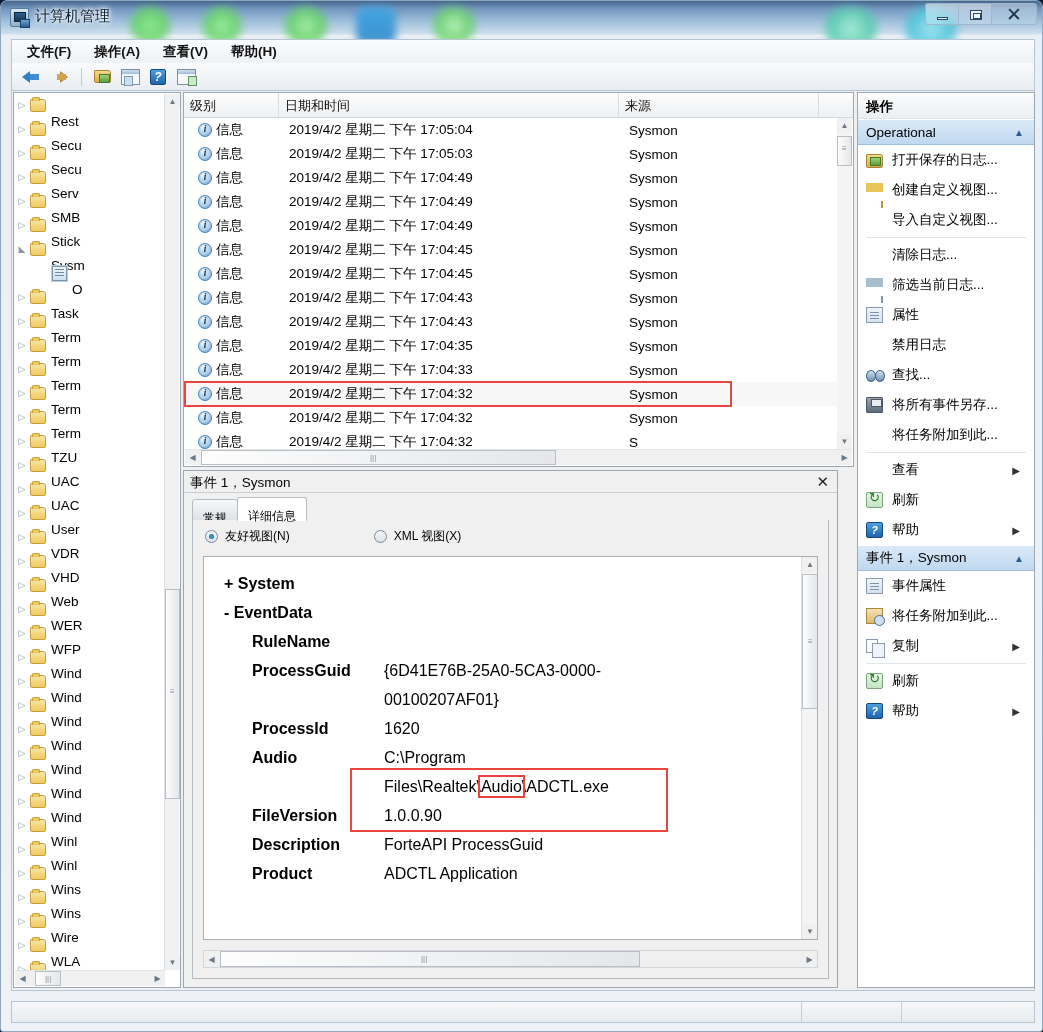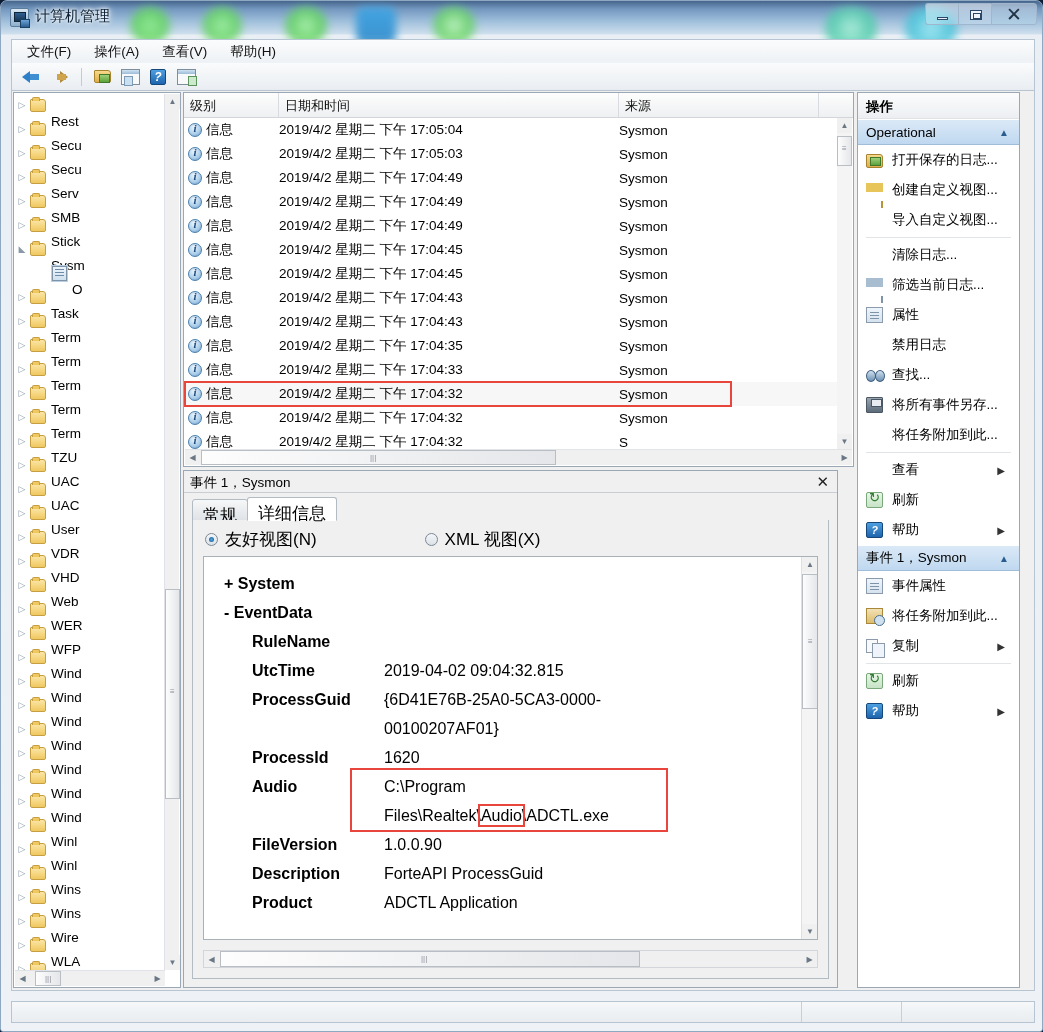--- a/index.html
+++ b/index.html
@@ -61,21 +61,21 @@
   .wbtn .cx{ position:absolute; left:0; top:0; right:0; bottom:0; color:#234; font-size:19px;
              display:flex; align-items:center; justify-content:center; }
 
   
   #menubar {
     position:absolute; left:10px; top:38px; width:1024px; height:24px;
     display:flex; align-items:center; gap:5px; padding-left:6px;
     background:linear-gradient(#fbfcfd,#eef1f5);
     border:1px solid #b7c4d2; border-bottom:none;
   }
-  .menu-item { padding:8px 9px; font-size:13.5px; color:#111; cursor:default; }
+  .menu-item { padding:8px 9px; font-size:13.5px; color:#111; cursor:default;font-weight:bold; }
 
   
   #toolbar {
     position:absolute; left:10px; top:62px; width:1024px; height:28px;
     background:linear-gradient(#fafbfc,#e9edf2);
     border:1px solid #b7c4d2; border-top:none;
     display:flex; align-items:center; padding-left:8px; gap:4px;
   }
   .tbtn { width:24px; height:22px; position:relative; display:inline-block; }
   .tsep { width:1px; height:18px; background:#c2ccd7; margin:0 5px; }
@@ -152,21 +152,21 @@
 
   #eventlist {
     position:absolute; left:0; top:0; width:671px; height:375px;
     background:#fff; border:1px solid #9aa7b4;
   }
   #el-header { position:absolute; left:0; top:0; right:0; height:25px;
     background:linear-gradient(#fdfdfd,#eef0f2); border-bottom:1px solid #d2d6da; display:flex; }
   .colh { position:relative; font-size:13px; padding:4px 0 0 6px; color:#111;
           border-right:1px solid #d8dce0; height:24px; }
   #el-rows { position:absolute; left:0; top:25px; right:16px; bottom:17px; overflow:hidden; }
-  .erow { height:24px; display:flex; align-items:center; font-size:13.5px; position:relative; }
+  .erow { height:24px; display:flex; align-items:center; font-size:13.5px; position:relative;padding-left:10px; }
   .erow.alt { background:#f7f7f7; }
   .erow .c-level { width:95px; display:flex; align-items:center; padding-left:4px; }
   .erow .c-date { width:340px; }
   .erow .c-src  { width:200px; }
   .infoicon { width:14px;height:14px; border-radius:50%; margin-right:4px; flex:0 0 14px;
     background:radial-gradient(circle at 40% 30%, #eaf4fc, #a9cbe8 60%, #5a93c6 100%);
     border:1px solid #4a7fae; position:relative; }
   .infoicon:after{ content:"i"; position:absolute; left:0;right:0;top:-2px; text-align:center;
     font-size:11px; font-style:italic; font-weight:bold; color:#1c4d7c; font-family:"Liberation Serif",serif;}
   .redbox { position:absolute; border:2px solid #e8453c; pointer-events:none; }
@@ -174,45 +174,45 @@
   #el-vscroll { position:absolute; right:1px; top:25px; width:15px; bottom:17px; background:#f4f4f4; }
   #el-hscroll { position:absolute; left:1px; bottom:1px; right:1px; height:16px; background:#f0f0f0; border-top:1px solid #e2e5e8; }
 
   
   #detailbox { position:absolute; left:0; top:378px; width:655px; height:518px; background:#f0f0f0;
                border:1px solid #9aa7b4; }
   #db-title { position:absolute; left:0; top:0; right:0; height:22px; background:#f0f0f0;
               border-bottom:1px solid #c9ced4; font-size:13.5px; padding:3px 0 0 6px; }
   #db-close { position:absolute; right:8px; top:2px; font-size:15px; font-weight:bold; color:#222; cursor:pointer; }
   #db-tabs { position:absolute; left:8px; top:26px; height:24px; display:flex; align-items:flex-end; }
-  .tab { height:22px; padding:4px 10px 0 10px; font-size:17px; border:1px solid #b2bac2;
+  .tab { height:22px; padding:10px 10px 0 10px; font-size:12px; border:1px solid #b2bac2;
          background:linear-gradient(#f6f7f8,#dfe3e7); border-radius:3px 3px 0 0; margin-right:-1px; }
   .tab.active { height:24px; background:#fff; border-bottom:1px solid #fff; z-index:2; }
   #db-body { position:absolute; left:8px; top:49px; right:8px; bottom:8px; background:#f0f0f0;
              border:1px solid #b2bac2; border-top:none; }
-  #radios { position:absolute; left:12px; top:8px; display:flex; gap:108px; font-size:17px; }
+  #radios { position:absolute; left:12px; top:8px; display:flex; gap:84px; font-size:12px; }
   .radio { display:flex; align-items:center; gap:7px; }
   .rdot { width:13px;height:13px;border-radius:50%; border:1px solid #7d8893;
           background:linear-gradient(#f3f6f9,#dbe2e8); position:relative; }
   .rdot.on:after{ content:""; position:absolute; left:3px; top:3px; width:5px;height:5px;border-radius:50%;
           background:radial-gradient(circle,#4da3e0,#14598f); }
   #xmlpane { position:absolute; left:10px; top:36px; right:10px; bottom:38px;
              background:#fff; border:1px solid #a8b0b8; overflow:hidden; }
   #xmlscroll { position:absolute; right:0; top:0; width:16px; bottom:0; background:#f4f4f4; border-left:1px solid #dcdfe3;}
   #xmlcontent { position:absolute; left:0; top:0; right:16px; bottom:0; padding:12px 0 0 20px; }
   .drow { display:flex; align-items:flex-start; line-height:29px; font-size:16px; }
   .dkey { font-weight:bold; white-space:nowrap; }
   .dval { white-space:pre-wrap; }
   .lvl0 { padding-left:0px; }
   .lvl1 { padding-left:28px; }
   #xmlhscroll { position:absolute; left:10px; bottom:10px; right:10px; height:18px;
                 background:#f0f0f0; border:1px solid #d2d6da; }
 
   
-  #actionpane { position:absolute; left:845px; top:1px; width:163px; height:896px;
+  #actionpane { position:absolute; left:845px; top:1px; width:178px; height:896px;
                 background:#fff; border:1px solid #9aa7b4; }
   #ap-title { height:26px; font-size:13.5px; font-weight:bold; padding:5px 0 0 8px;
               background:linear-gradient(#fcfcfd,#eceff2); border-bottom:1px solid #dfe3e7; }
   .ap-group-head {
     height:26px; display:flex; align-items:center; padding-left:8px; font-size:13.5px;
     background:linear-gradient(#dbe9f7,#bfd8f0); border-top:1px solid #fff; border-bottom:1px solid #9fbcd9;
     position:relative;
   }
   .ap-group-head .chev { position:absolute; right:10px; color:#2a5d8e; font-size:10px; }
   .ap-item { height:30px; display:flex; align-items:center; padding-left:8px; font-size:13.5px; position:relative; }
@@ -687,24 +687,20 @@
           <div id="xmlpane">
             <div id="xmlcontent">
                 <div class="drow lvl0" style="position: relative;">
                   <div class="dkey" style="min-width: auto;">+ System</div>
                 </div>
                 <div class="drow lvl0" style="position: relative;">
                   <div class="dkey" style="min-width: auto;">-  EventData</div>
                 </div>
                 <div class="drow lvl1" style="position: relative;">
                   <div class="dkey" style="min-width: 132px;">RuleName</div>
-                </div>
-                <div class="drow lvl1" style="position: relative;">
-                  <div class="dkey" style="min-width: 132px;">UtcTime</div>
-                  <div class="dval">2019-04-02 09:04:32.815</div>
                 </div>
                 <div class="drow lvl1" style="position: relative;">
                   <div class="dkey" style="min-width: 132px;">ProcessGuid</div>
                   <div class="dval">{6D41E76B-25A0-5CA3-0000-
 00100207AF01}</div>
                 </div>
                 <div class="drow lvl1" style="position: relative;">
                   <div class="dkey" style="min-width: 132px;">ProcessId</div>
                   <div class="dval">1620</div>
                 </div>

